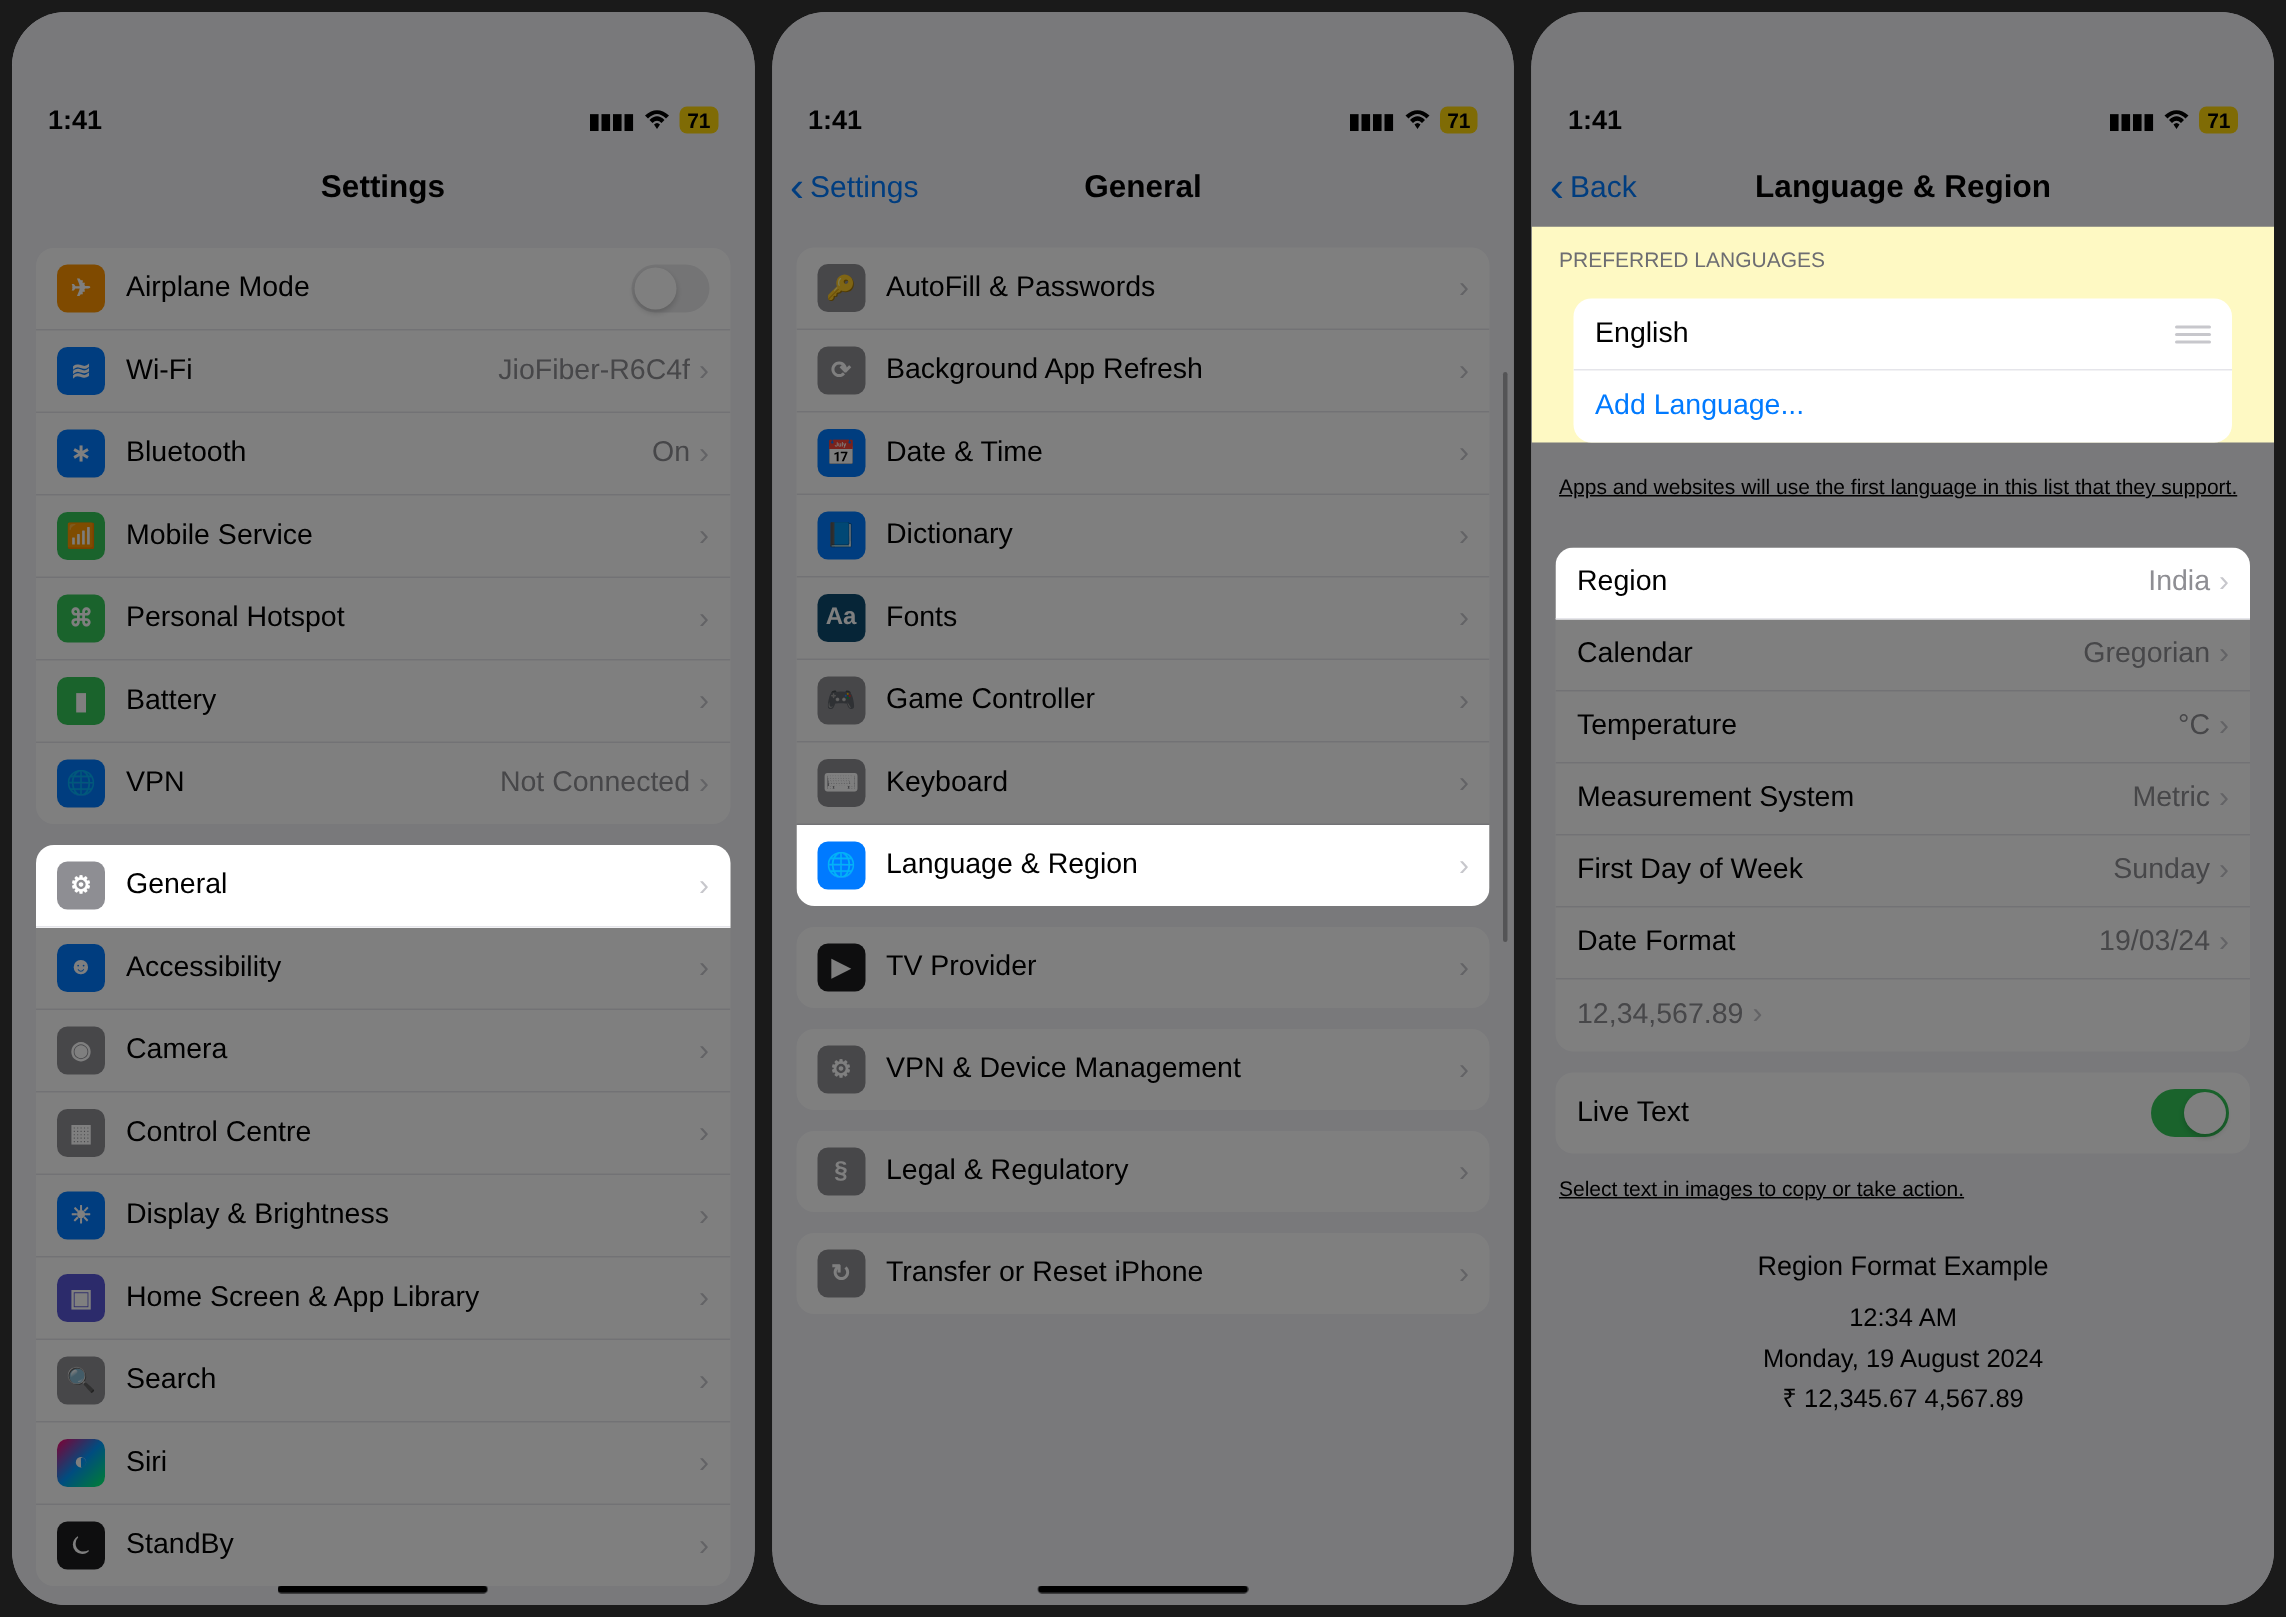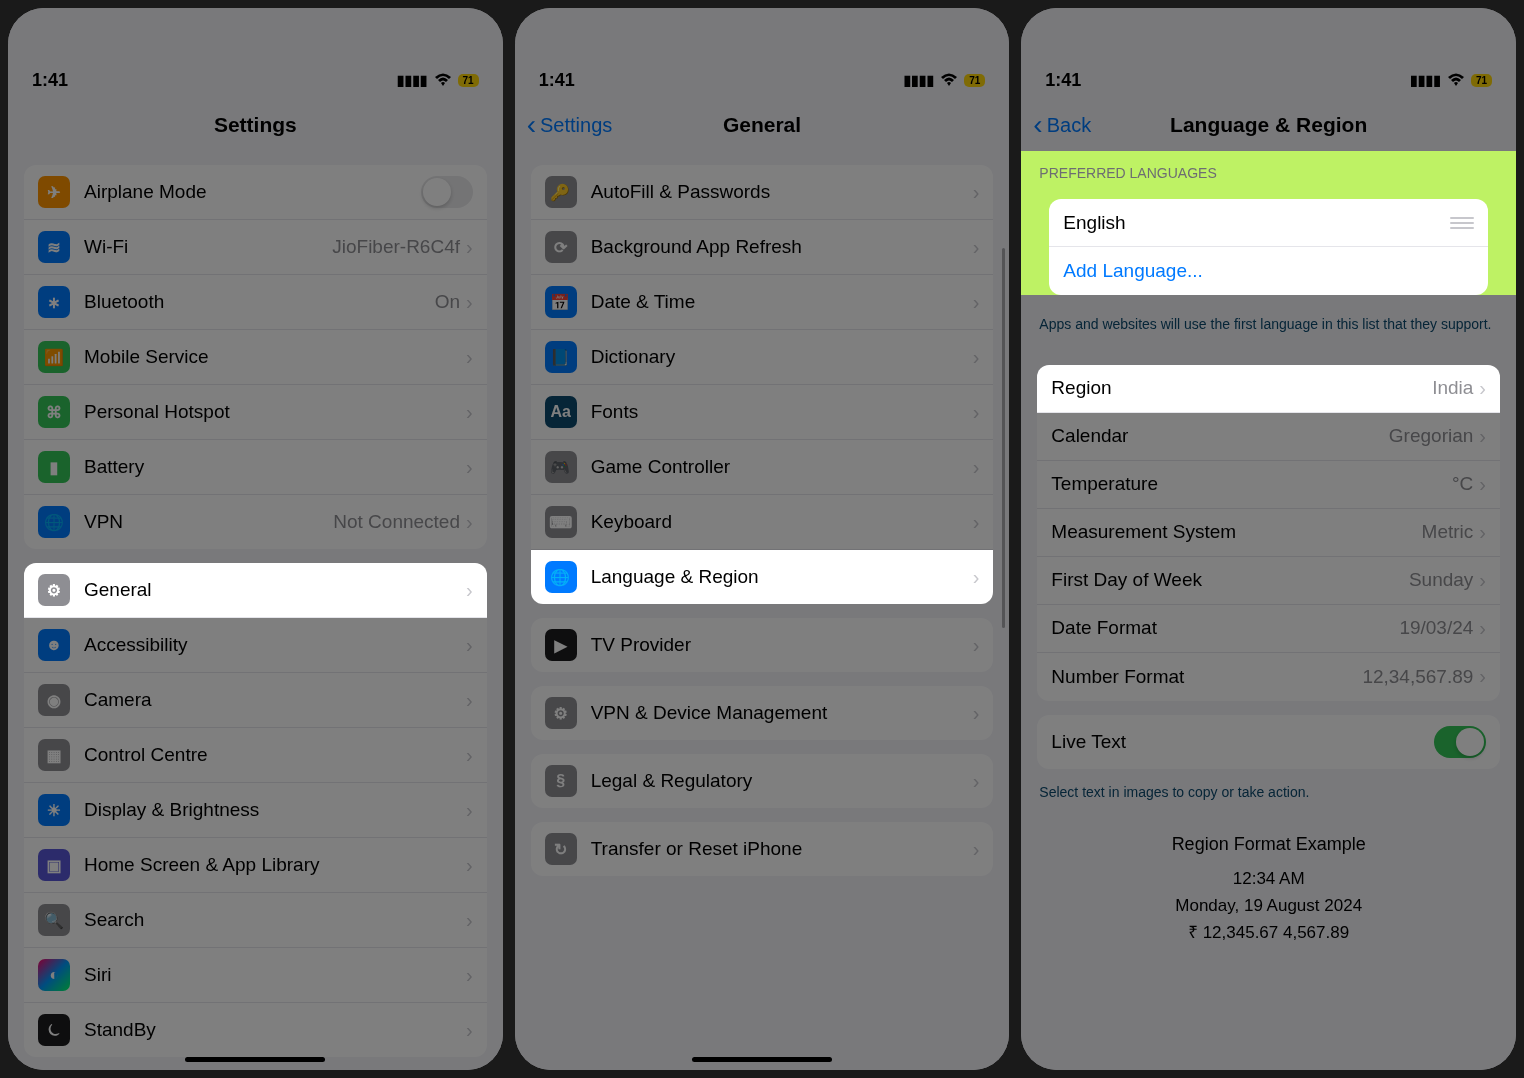--- a/index.html
+++ b/index.html
@@ -2,42 +2,42 @@
 <html><head>
 <meta charset="utf-8">
 <style>
 * { box-sizing: border-box; margin: 0; padding: 0; font-family: -apple-system, BlinkMacSystemFont, "Helvetica Neue", sans-serif; }
 body { background: #1a1a1a; display: flex; gap: 12px; padding: 8px; width: 1524px; height: 1078px; overflow: hidden; }
 .phone { flex: 1; background: #f2f2f7; border-radius: 36px; overflow: hidden; position: relative; display: flex; flex-direction: column; }
 .dim-overlay { position: absolute; inset: 0; background: rgba(0,0,0,0.5); pointer-events: none; z-index: 10; }
 .status-bar { display: flex; justify-content: space-between; align-items: center; padding: 10px 24px 0 24px; height: 48px; font-weight: 600; font-size: 18px; margin-top: 43px; }
 .status-right { display: flex; align-items: center; gap: 6px; }
 .signal-icon, .wifi-icon { font-size: 14px; }
-.battery { background: #ffd60a; color: #000; padding: 1px 5px; border-radius: 5px; font-size: 10px; font-weight: 700; }
+.battery { background: #ffd60a; color: #000; padding: 1px 5px; border-radius: 5px; font-size: 14px; font-weight: 700; }
 .nav-bar { display: flex; align-items: center; height: 52px; padding: 0 12px; position: relative; }
 .nav-title { position: absolute; left: 50%; transform: translateX(-50%); font-size: 21px; font-weight: 600; }
 .nav-back { color: #007aff; font-size: 20px; display: flex; align-items: center; gap: 4px; }
 .nav-chev { font-size: 28px; line-height: 1; }
 .content { flex: 1; overflow-y: auto; padding: 0 16px; }
 .content-full { flex: 1; overflow-y: auto; }
 .list-group { background: #fff; border-radius: 12px; margin: 14px 0; overflow: hidden; }
 .list-item { display: flex; align-items: center; padding: 11px 14px; border-bottom: 0.5px solid #e5e5ea; min-height: 48px; }
 .list-item:last-child { border-bottom: none; }
 .list-item .icon-box { width: 32px; height: 32px; border-radius: 7px; display: flex; align-items: center; justify-content: center; margin-right: 14px; flex-shrink: 0; }
 .list-item .label { flex: 1; font-size: 19px; }
 .list-item .value { color: #8e8e93; font-size: 19px; margin-right: 6px; }
 .list-item .chev { color: #c7c7cc; font-size: 20px; }
 .toggle { width: 52px; height: 32px; border-radius: 16px; background: #e9e9eb; position: relative; }
 .toggle.on { background: #34c759; }
 .toggle .knob { width: 28px; height: 28px; border-radius: 50%; background: #fff; position: absolute; top: 2px; left: 2px; box-shadow: 0 2px 4px rgba(0,0,0,0.2); }
 .toggle.on .knob { left: 22px; }
 .grab-handle { width: 24px; height: 12px; display: flex; flex-direction: column; justify-content: space-between; }
 .grab-handle span { height: 2px; background: #c7c7cc; border-radius: 1px; }
 .section-header { font-size: 14px; color: #6d6d72; padding: 14px 18px 6px 18px; text-transform: uppercase; }
-.section-footer { font-size: 14px; color: #0c4a6e; padding: 8px 18px 14px 18px; line-height: 1.4; }
+.section-footer { font-size: 14px; color: #000000; padding: 8px 18px 14px 18px; line-height: 1.4; text-decoration: underline; }
 .link-text { color: #007aff; font-size: 19px; }
 .highlight-cutout { position: relative; z-index: 20; background: #fff; }
 .home-indicator { position: absolute; bottom: 8px; left: 50%; transform: translateX(-50%); width: 140px; height: 5px; background: #000; border-radius: 3px; }
 .example-block { text-align: center; padding: 14px; font-size: 17px; color: #000; line-height: 1.6; }
 .example-title { font-size: 18px; margin-bottom: 6px; }
 svg { display: block; }
 .content-pad { padding: 0 16px; }
 .scroll-indicator { position: absolute; right: 4px; top: 240px; width: 3px; height: 380px; background: rgba(0,0,0,0.3); border-radius: 2px; z-index: 5; }
 </style>
 </head>
@@ -327,21 +327,21 @@
   </div>
   <div class="nav-bar">
     <div class="nav-back">
       <span class="nav-chev">‹</span>
       <span>Back</span>
     </div>
     <span class="nav-title">Language &amp; Region</span>
   </div>
   <div class="content-full">
 
-    <div class="highlight-cutout" style="background:#bef264; padding-bottom:0;">
+    <div class="highlight-cutout" style="background:#fef9c3; padding-bottom:0;">
       <div class="section-header">PREFERRED LANGUAGES</div>
       <div class="content-pad">
         <div class="list-group" style="margin:12px;">
           <div class="list-item">
             <span class="label">English</span>
             <div class="grab-handle">
                 <span></span>
                 <span></span>
                 <span></span>
               </div>
@@ -380,21 +380,20 @@
     <span class="label">First Day of Week</span>
     <span class="value">Sunday</span>
     <span class="chev">›</span>
   </div>
           <div class="list-item">
     <span class="label">Date Format</span>
     <span class="value">19/03/24</span>
     <span class="chev">›</span>
   </div>
           <div class="list-item">
-    <span class="label">Number Format</span>
     <span class="value">12,34,567.89</span>
     <span class="chev">›</span>
   </div>
       </div>
 
       <div class="list-group">
         <div class="list-item">
           <span class="label">Live Text</span>
           <div class="toggle on">
               <div class="knob"></div>

